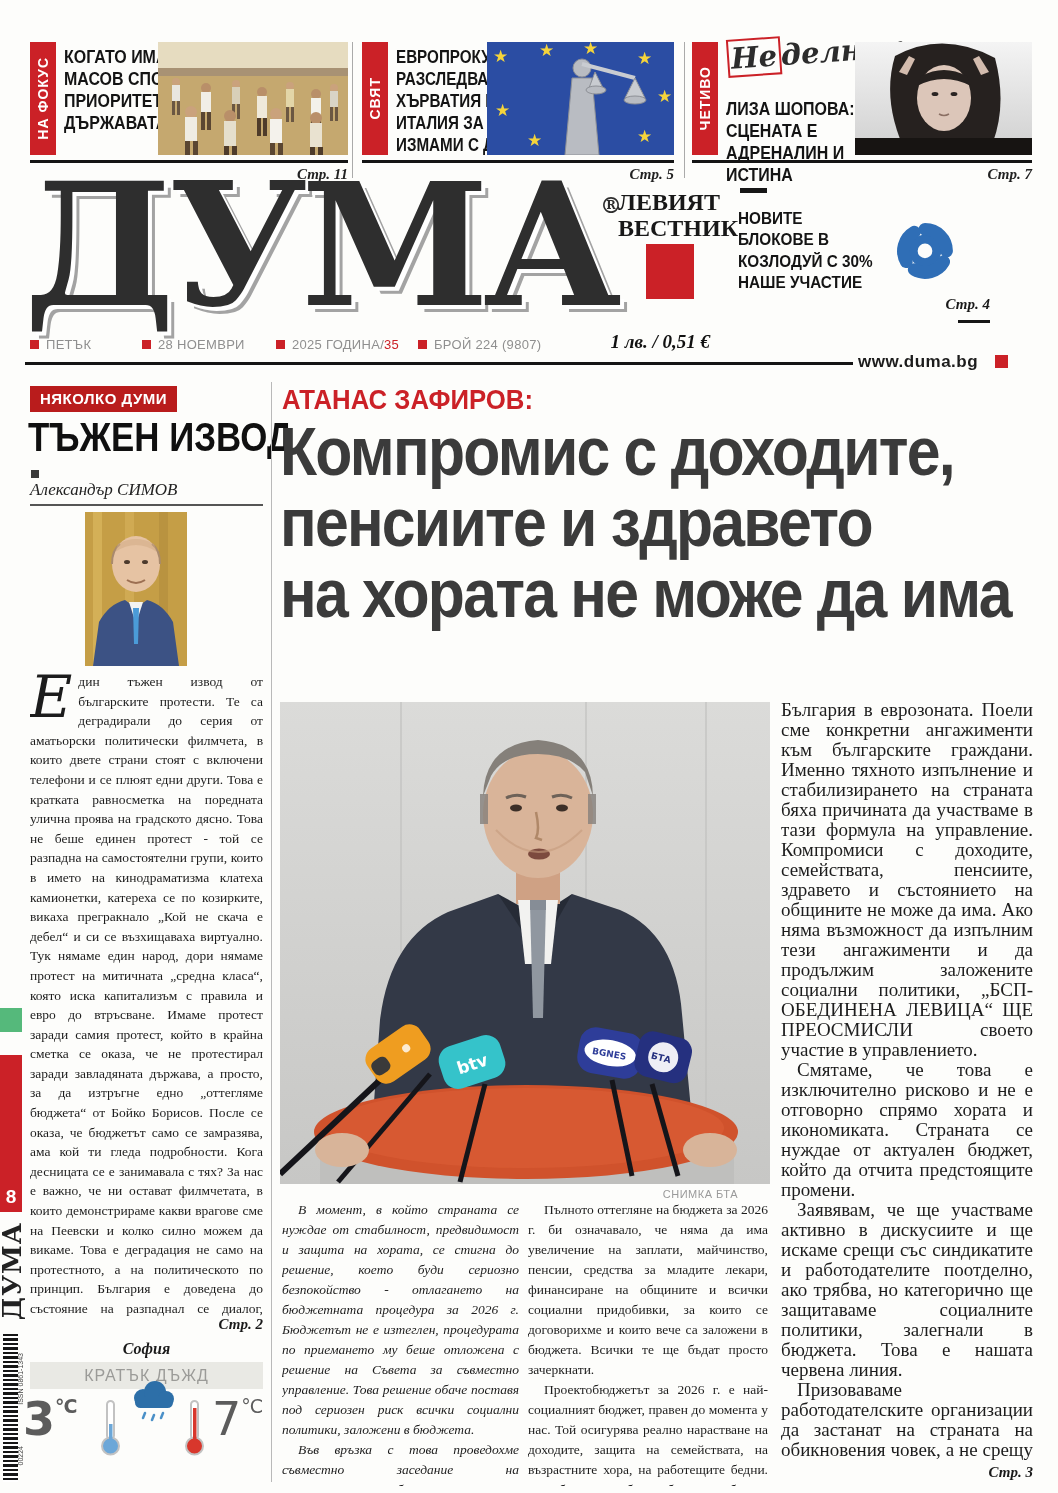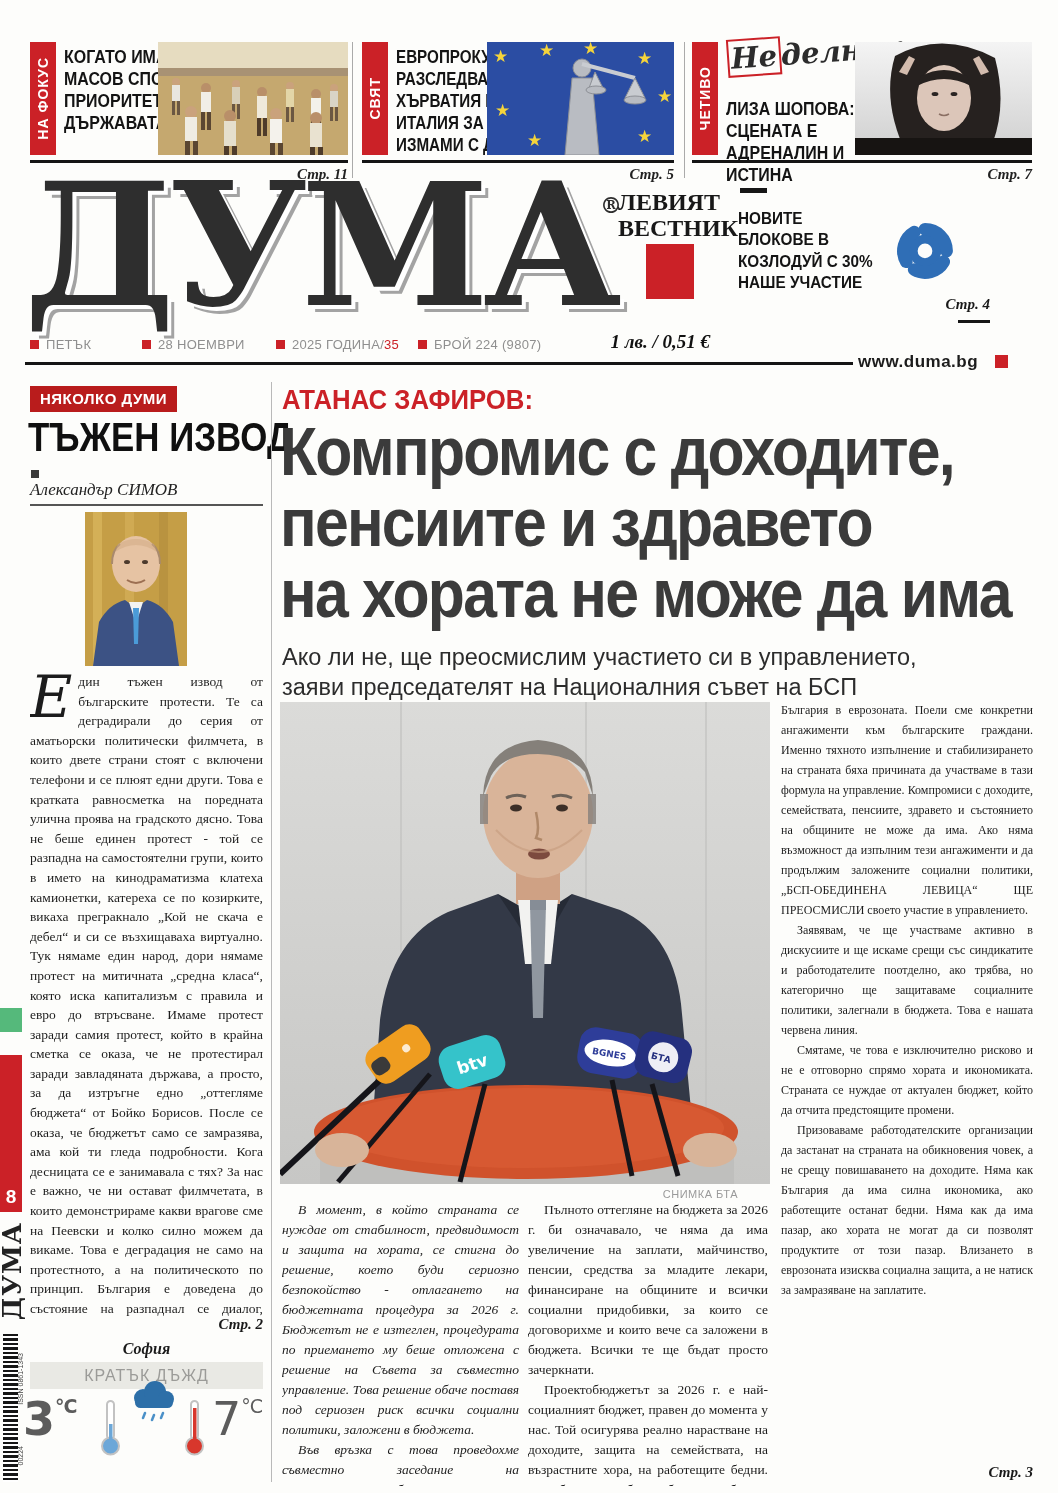--- a/index.html
+++ b/index.html
@@ -80,21 +80,21 @@
            font:23.5px/30px "Liberation Sans",sans-serif;color:#2c2c2c;}
   .mainphoto{position:absolute;left:280px;top:702px;width:490px;height:482px;}
   .mainphoto svg{display:block;width:100%;height:100%;}
   .caption{position:absolute;left:280px;top:1188px;width:458px;text-align:right;
            font:11px "Liberation Sans",sans-serif;color:#9a9a9a;letter-spacing:.5px;}
   .colA{position:absolute;left:282px;top:1200px;width:237px;height:286px;overflow:hidden;
         font-style:italic;font-size:13.5px;line-height:20px;color:#1d1d1d;}
   .colB{position:absolute;left:528px;top:1200px;width:240px;height:286px;overflow:hidden;
         font-size:13.5px;line-height:20px;color:#1d1d1d;}
   .colR{position:absolute;left:781px;top:700px;width:252px;height:762px;overflow:hidden;
-        font-size:12px;line-height:20px;color:#1d1d1d;}
+        font-size:19px;line-height:20px;color:#1d1d1d;}
   .colA p,.colB p,.colR p{margin:0;text-indent:16px;text-align:justify;}
   .colR p.noind{text-indent:0;}
   .apage{position:absolute;left:781px;top:1464px;width:252px;text-align:right;
          font:bold italic 15px "Liberation Serif",serif;}
   
   .egreen{position:absolute;left:0;top:1008px;width:22px;height:24px;background:#55b97b;}
   .ered{position:absolute;left:0;top:1055px;width:22px;height:157px;background:#cb2127;
         display:flex;align-items:flex-end;justify-content:center;}
   .ered span{color:#fff;font:bold 19px "Liberation Sans",sans-serif;margin-bottom:4px;}
   .eduma{position:absolute;left:0;top:1213px;width:24px;height:116px;
@@ -365,21 +365,20 @@
   </div>
   <div class="wtemp" style="left:212px;"><span>7</span><span class="wdeg">°С</span></div>
 
   <div class="adiv"></div>
   <div class="kicker">АТАНАС ЗАФИРОВ:</div>
   <div class="hl">
     <div>Компромис с доходите,</div>
     <div>пенсиите и здравето</div>
     <div>на хората не може да има</div>
   </div>
-  <div class="subhead">Ако ли не, ще преосмислим участието си в управлението, заяви председателят на Националния съвет на БСП</div>
 
   <div class="mainphoto">
     <svg viewBox="0 0 490 482" preserveAspectRatio="none">
       <defs>
           <linearGradient id="bgg" x1="0" y1="0" x2="0" y2="1">
         <stop offset="0" stop-color="#dbdbd9"></stop>
             <stop offset="1" stop-color="#c7c7c5"></stop>
           </linearGradient>
         </defs>
       <rect width="490" height="482" fill="url(#bgg)"></rect>
@@ -448,22 +447,22 @@
   <div class="colA">
     <p>В момент, в който страната се нуждае от стабилност, предвидимост и защита на хората, се стигна до решение, което буди сериозно безпокойство - отлагането на бюджетната процедура за 2026 г. Бюджетът не е изтеглен, процедурата по приемането му беше отложена с решение на Съвета за съвместно управление. Това решение обаче поставя под сериозен риск всички социални политики, заложени в бюджета.</p>
     <p>Във връзка с това проведохме съвместно заседание на Изпълнителното бюро на БСП и Коалиционния съвет на „БСП-ОБЕДИНЕНА ЛЕВИЦА“ и заявяваме следното:</p>
   </div>
   <div class="colB">
     <p>Пълното оттегляне на бюджета за 2026 г. би означавало, че няма да има увеличение на заплати, майчинство, пенсии, средства за младите лекари, финансиране на общините и всички социални придобивки, за които се договорихме и които вече са заложени в бюджета. Всички те ще бъдат просто зачеркнати.</p>
     <p>Проектобюджетът за 2026 г. е най-социалният бюджет, правен до момента у нас. Той осигурява реално нарастване на доходите, защита на семействата, на възрастните хора, на работещите бедни. Този бюджет трябва да бъде своеобразен щит в условията на инфлация и несигурност и най-вече - защита за хората в навечерието на влизането на</p>
   </div>
   <div class="colR">
     <p class="noind">България в еврозоната. Поели сме конкретни ангажименти към българските граждани. Именно тяхното изпълнение и стабилизирането на страната бяха причината да участваме в тази формула на управление. Компромиси с доходите, семействата, пенсиите, здравето и състоянието на общините не може да има. Ако няма възможност да изпълним тези ангажименти и да продължим заложените социални политики, „БСП-ОБЕДИНЕНА ЛЕВИЦА“ ЩЕ ПРЕОСМИСЛИ своето участие в управлението.</p>
+    <p>Смятаме, че това е изключително рисково и не е отговорно спрямо хората и икономиката. Страната се нуждае от актуален бюджет, който да отчита предстоящите промени.</p>
     <p>Заявявам, че ще участваме активно в дискусиите и ще искаме срещи със синдикатите и работодателите поотделно, ако трябва, но категорично ще защитаваме социалните политики, залегнали в бюджета. Това е нашата червена линия.</p>
-    <p>Смятаме, че това е изключително рисково и не е отговорно спрямо хората и икономиката. Страната се нуждае от актуален бюджет, който да отчита предстоящите промени.</p>
     <p>Призоваваме работодателските организации да застанат на страната на обикновения човек, а не срещу повишаването на доходите. Няма как България да има силна икономика, ако работещите останат бедни. Няма как да има пазар, ако хората не могат да си позволят продуктите от този пазар. Влизането в еврозоната изисква социална защита, а не натиск за замразяване на заплатите.</p>
 
   </div>
   <div class="apage">Стр. 3</div>
 
   <div class="egreen"></div>
   <div class="ered">
       <span>8</span>
     </div>
   <div class="eduma">

